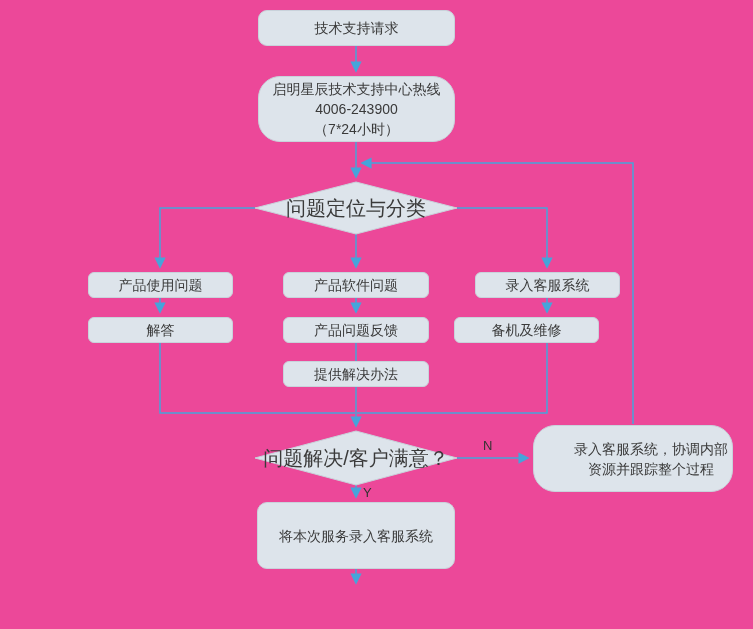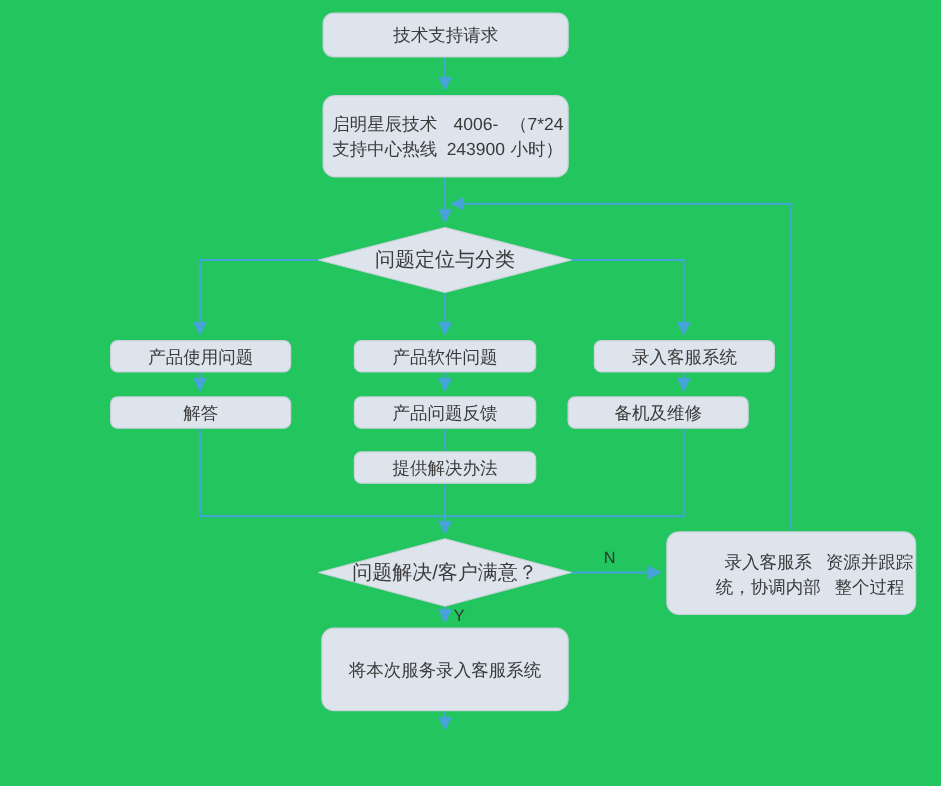--- a/index.html
+++ b/index.html
@@ -1,48 +1,48 @@
 <!DOCTYPE html>
 <html><head>
 <meta charset="utf-8">
 <style>
   html, body { margin: 0; padding: 0; background: #ffffff; }
   .canvas {
     position: relative;
     width: 753px;
     height: 629px;
-    background: #22c55e;
+    background: #ec4899;
     font-family: "Liberation Sans", "DejaVu Sans", sans-serif;
     overflow: hidden;
   }
   .layer { position: absolute; left: 0; top: 0; width: 753px; height: 629px; }
   .node {
     position: absolute;
     box-sizing: border-box;
     background: #dde4eb;
     border: 1px solid #c9d2db;
     color: #3a3a3a;
     font-size: 14px;
     display: flex;
     align-items: center;
     justify-content: center;
     text-align: center;
     line-height: 20px;
   }
-  .node.multi { flex-direction: row; }
+  .node.multi { flex-direction: column; border-radius: 22px; }
   .r9  { border-radius: 9px; }
   .r10 { border-radius: 10px; }
   .r6  { border-radius: 6px; }
   .diamond-label {
     position: absolute;
     display: flex;
     align-items: center;
     justify-content: center;
     color: #3a3a3a;
-    font-size: 16px;
+    font-size: 20px;
     pointer-events: none;
   }
   .edge-label {
     position: absolute;
     color: #333333;
     font-size: 13px;
   }
   svg .edge { stroke: #46a4da; stroke-width: 1.5; fill: none; }
   svg .shape { fill: #dde4eb; stroke: #c9d2db; stroke-width: 1; stroke-linejoin: round; }
 </style>

